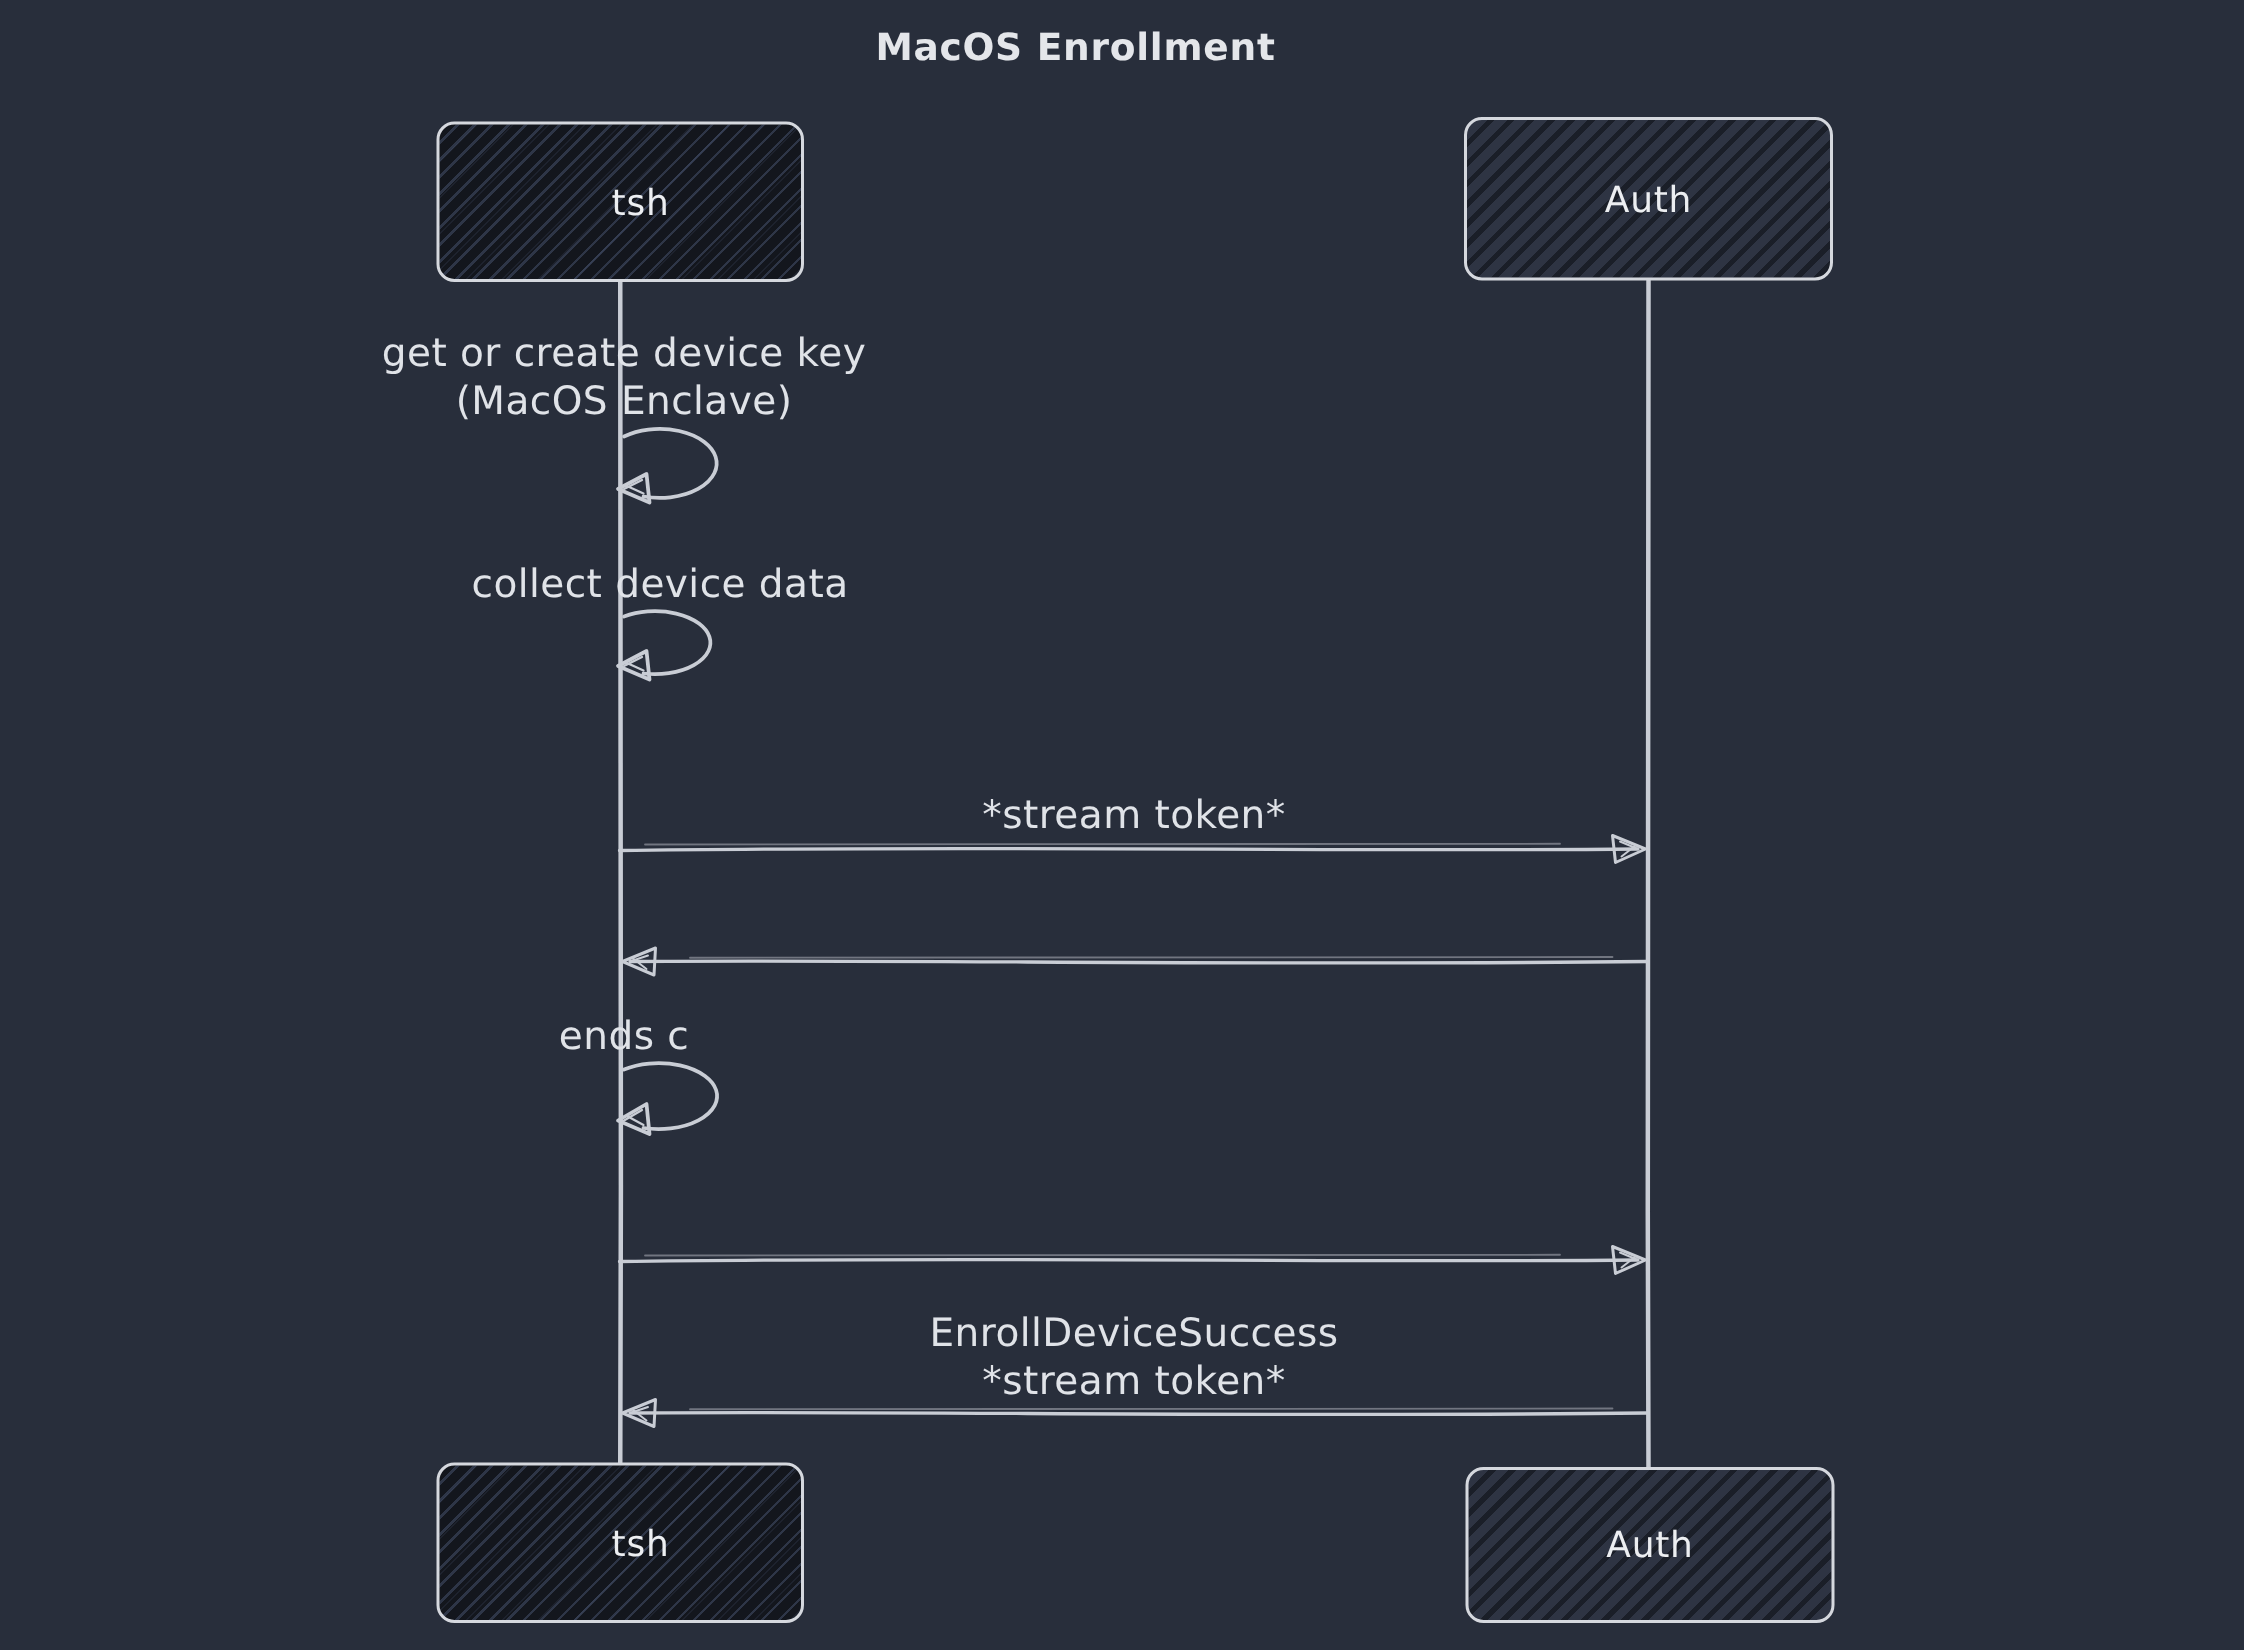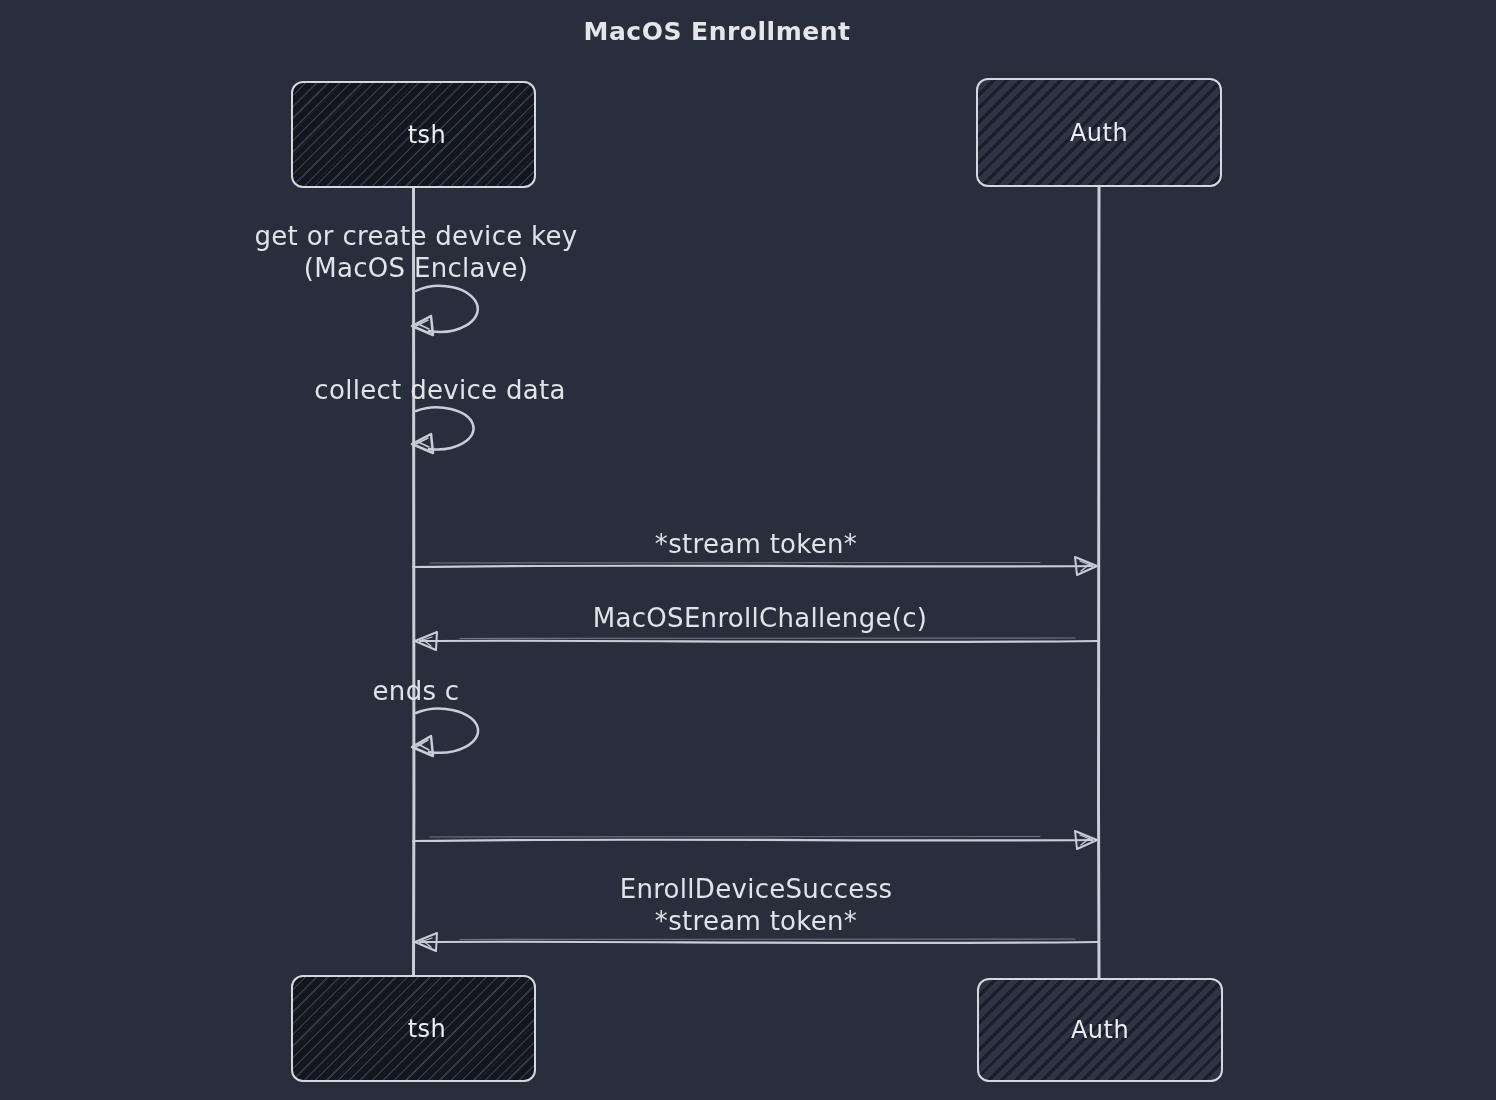--- a/index.html
+++ b/index.html
@@ -155,21 +155,20 @@
     <span>Auth</span>
   </div>
 
   <div class="label" style="left:416px; top:221px;">get or create device key</div>
   <div class="label" style="left:416px; top:253px;">(MacOS Enclave)</div>
 
   <div class="label" style="left:416px; top:375px;margin-left:24px;">collect device data</div>
 
   <div class="label" style="left:756px; top:529px;">*stream token*</div>
 
-  <div class="label" style="left:760px; top:603px;">MacOSEnrollChallenge(c)</div>
 
   <div class="label" style="left:416px; top:676px;">ends c</div>
 
 
   <div class="label" style="left:756px; top:874px;">EnrollDeviceSuccess</div>
   <div class="label" style="left:756px; top:906px;">*stream token*</div>
 
 </div>
 
 </body></html>

